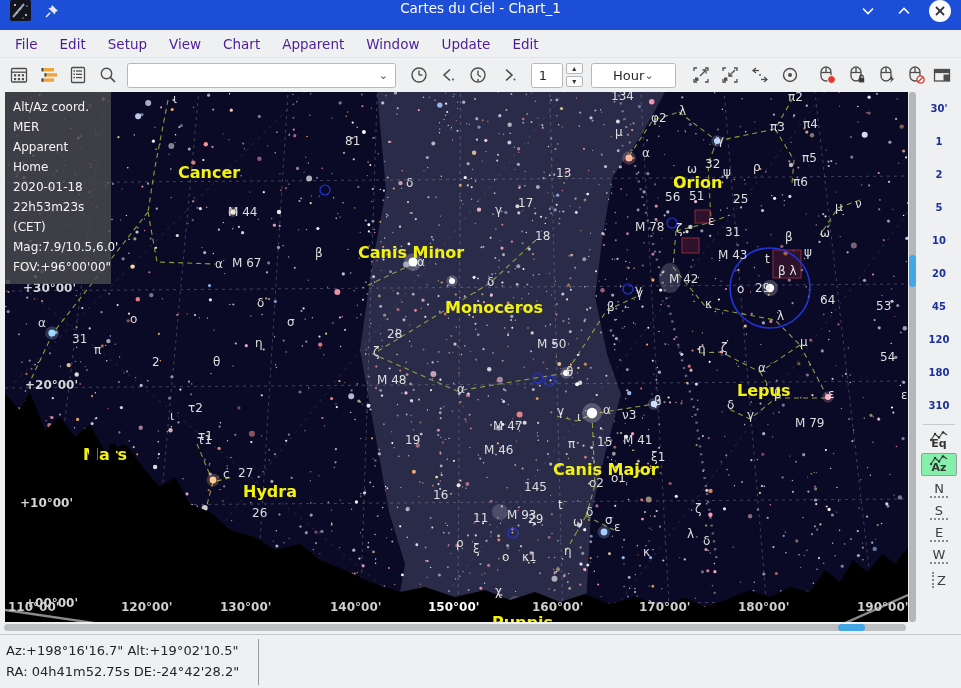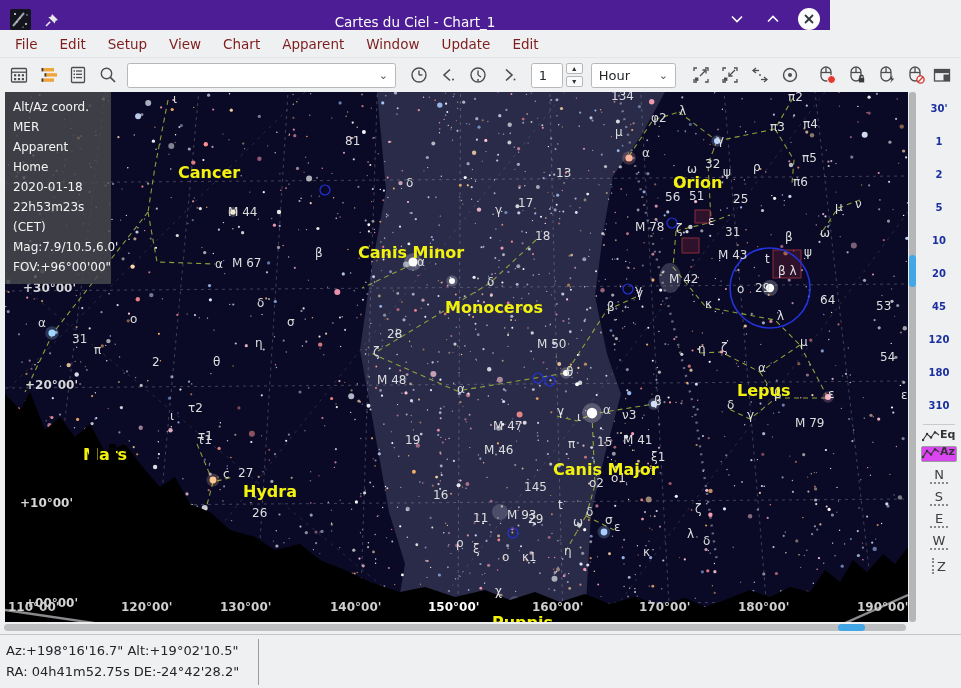--- a/index.html
+++ b/index.html
@@ -1,43 +1,43 @@
 <!DOCTYPE html>
 <html><head>
 <meta charset="utf-8">
 <style>
   * { box-sizing: border-box; margin:0; padding:0; }
   html,body { width:961px; height:688px; overflow:hidden; }
   body { font-family:"DejaVu Sans","Liberation Sans",sans-serif; background:#eff0f1; }
   #app { position:relative; width:961px; height:688px; }
 
   
-  .titlebar { position:absolute; left:0; top:0; width:830px; height:30px; background:#4c1d95;
-    display:flex; align-items:flex-end; padding:0 10px; }
+  .titlebar { position:absolute; left:0; top:0; width:961px; height:30px; background:#1d4ed8;
+    display:flex; align-items:flex-start; padding:0 10px; }
   .tb-title { position:absolute; left:0; right:0; text-align:center; color:#fcfcfc; font-size:13.5px; }
   .tb-left { display:flex; align-items:center; gap:12px; z-index:2; }
   .winbtns { margin-left:auto; display:flex; align-items:center; gap:14px; z-index:2; }
   .winbtn { width:22px; height:22px; display:flex; align-items:center; justify-content:center; cursor:pointer; }
   .closebtn { width:22px; height:22px; border-radius:50%; background:#fcfcfc; display:flex; align-items:center; justify-content:center; }
 
   
   .menubar { position:absolute; left:0; top:30px; width:961px; height:28px; background:#eff0f1;
     display:flex; align-items:center; padding:0 4px; border-bottom:1px solid #e3e4e5; }
-  .menuitem { padding:4px 11px; font-size:13.5px; color:#7f1d1d; cursor:pointer; }
+  .menuitem { padding:4px 11px; font-size:13.5px; color:#4c1d95; cursor:pointer; }
 
   
   .toolbar { position:absolute; left:0; top:58px; width:961px; height:34px; background:#eff0f1;
     display:flex; align-items:center; padding:0 6px; }
   .ticon { width:26px; height:26px; display:flex; align-items:center; justify-content:center; cursor:pointer; border-radius:3px; }
   .ticon + .ticon { margin-left:4px; }
   .combo { height:25px; background:#fff; border:1px solid #b6b8ba; border-radius:2.5px;
     display:flex; align-items:center; justify-content:space-between; padding:0 7px; cursor:pointer; }
   .combo .chev { color:#555; font-size:11px; }
   .searchcombo { width:272px; margin-left:6px; margin-right:10px; }
-  .hourcombo { width:86px; margin-left:8px; font-size:13px; color:#232629; }
+  .hourcombo { width:86px; margin-left:8px; font-size:13px; color:#232629;justify-content:center; }
   .spinval { width:32px; height:25px; border:1px solid #b6b8ba; border-radius:2.5px; text-align:left;
     padding-left:7px; font-size:13px; font-family:inherit; color:#232629; margin-left:10px; background:#fff; }
   .spinarrows { display:flex; flex-direction:column; margin-left:3px; gap:2px; }
   .spinarrows button { width:17px; height:11px; border:1px solid #b6b8ba; background:#fbfbfb; border-radius:2px;
     font-size:7px; line-height:7px; color:#333; cursor:pointer; padding:0; }
   .tgap { width:12px; }
 
   
   .chart { position:absolute; left:5px; top:92px; width:903px; height:530px; background:#0a0a26; overflow:hidden; cursor:crosshair; }
   .chart svg { position:absolute; left:0; top:0; }
@@ -49,23 +49,23 @@
   .vtrack  { position:absolute; left:1px; top:0; width:7px; height:530px; background:#b4b6b8; border-radius:3px; }
   .vthumb  { position:absolute; left:0px; top:163px; width:7px; height:32px; background:#43a6e5; border-radius:3.5px; cursor:pointer; }
   .hscroll { position:absolute; left:0; top:622px; width:961px; height:12px; background:#eff0f1; }
   .htrack  { position:absolute; left:4px; top:2px; width:902px; height:7px; background:#bdbfc1; border-radius:3.5px; }
   .hthumb  { position:absolute; left:834px; top:0; width:27px; height:7px; background:#43a6e5; border-radius:3.5px; cursor:pointer; }
 
   
   .fovbar { position:absolute; left:917px; top:92px; width:44px; height:530px; background:#eff0f1; }
   .fovitem { height:33px; line-height:33px; text-align:center; color:#1c2f9e; font-weight:bold; font-size:10px; cursor:pointer; }
   .fovsep { margin:2px 6px 4px 6px; border-top:1px solid #c9cacb; }
-  .projbtn { width:36px; margin:1px auto; padding:1px 0 2px 0; display:flex; flex-direction:row; align-items:center;
+  .projbtn { width:36px; margin:1px auto; padding:1px 0 2px 0; display:flex; flex-direction:column; align-items:center;
     font-size:11px; color:#333; cursor:pointer; border:1px solid transparent; border-radius:2px; line-height:10px; }
-  .projbtn.active { border:1px solid #9a9c9e; background:#d946ef; }
+  .projbtn.active { border:1px solid #9a9c9e; background:#86efac; }
   .projbtn .plbl { font-weight:bold; font-size:11px; margin-top:-3px; }
   .dirbtn { width:36px; margin:3px auto 0 auto; text-align:center; color:#3c4043; font-size:13px; cursor:pointer; line-height:13px; padding-top:3px;}
   .dirdots { margin:1px auto 0 auto; width:18px; border-bottom:2px dotted #888; height:2px; }
   .zbtn { display:flex; align-items:center; justify-content:center; gap:3px; margin-top:8px; color:#3c4043; font-size:13px; cursor:pointer; }
   .zdots { height:16px; border-left:2px dotted #888; width:2px; }
 
   
   .statusbar { position:absolute; left:0; top:634px; width:961px; height:54px; background:#eff0f1; border-top:1px solid #c4c5c6; }
   .statuscell { position:absolute; left:6px; top:5px; font-size:13px; color:#232629; line-height:21px; }
   .statusdiv { position:absolute; left:258px; top:4px; height:46px; border-left:1px solid #9a9c9e; }

